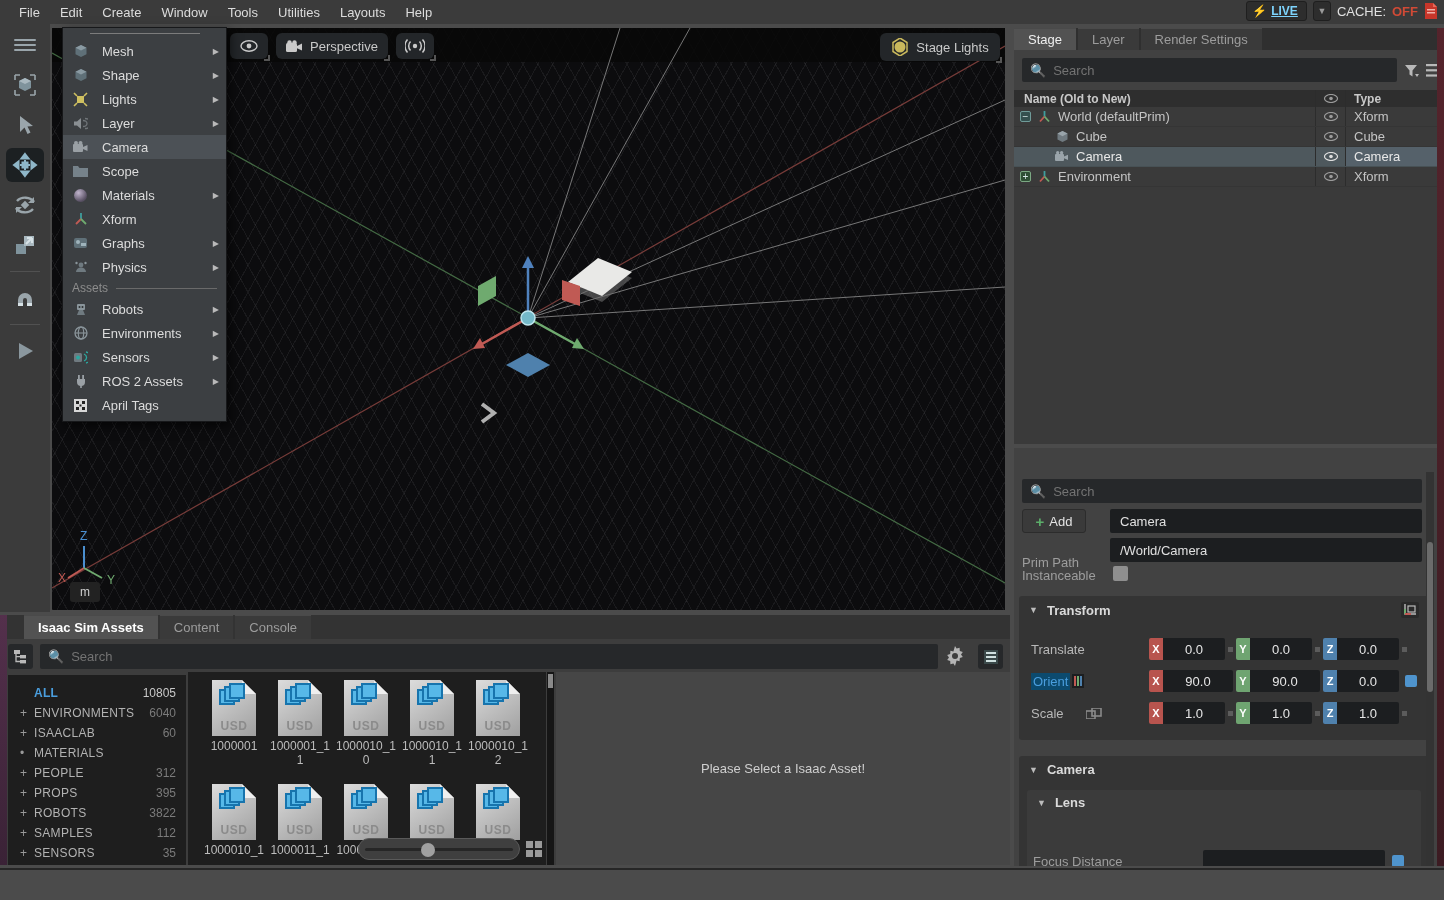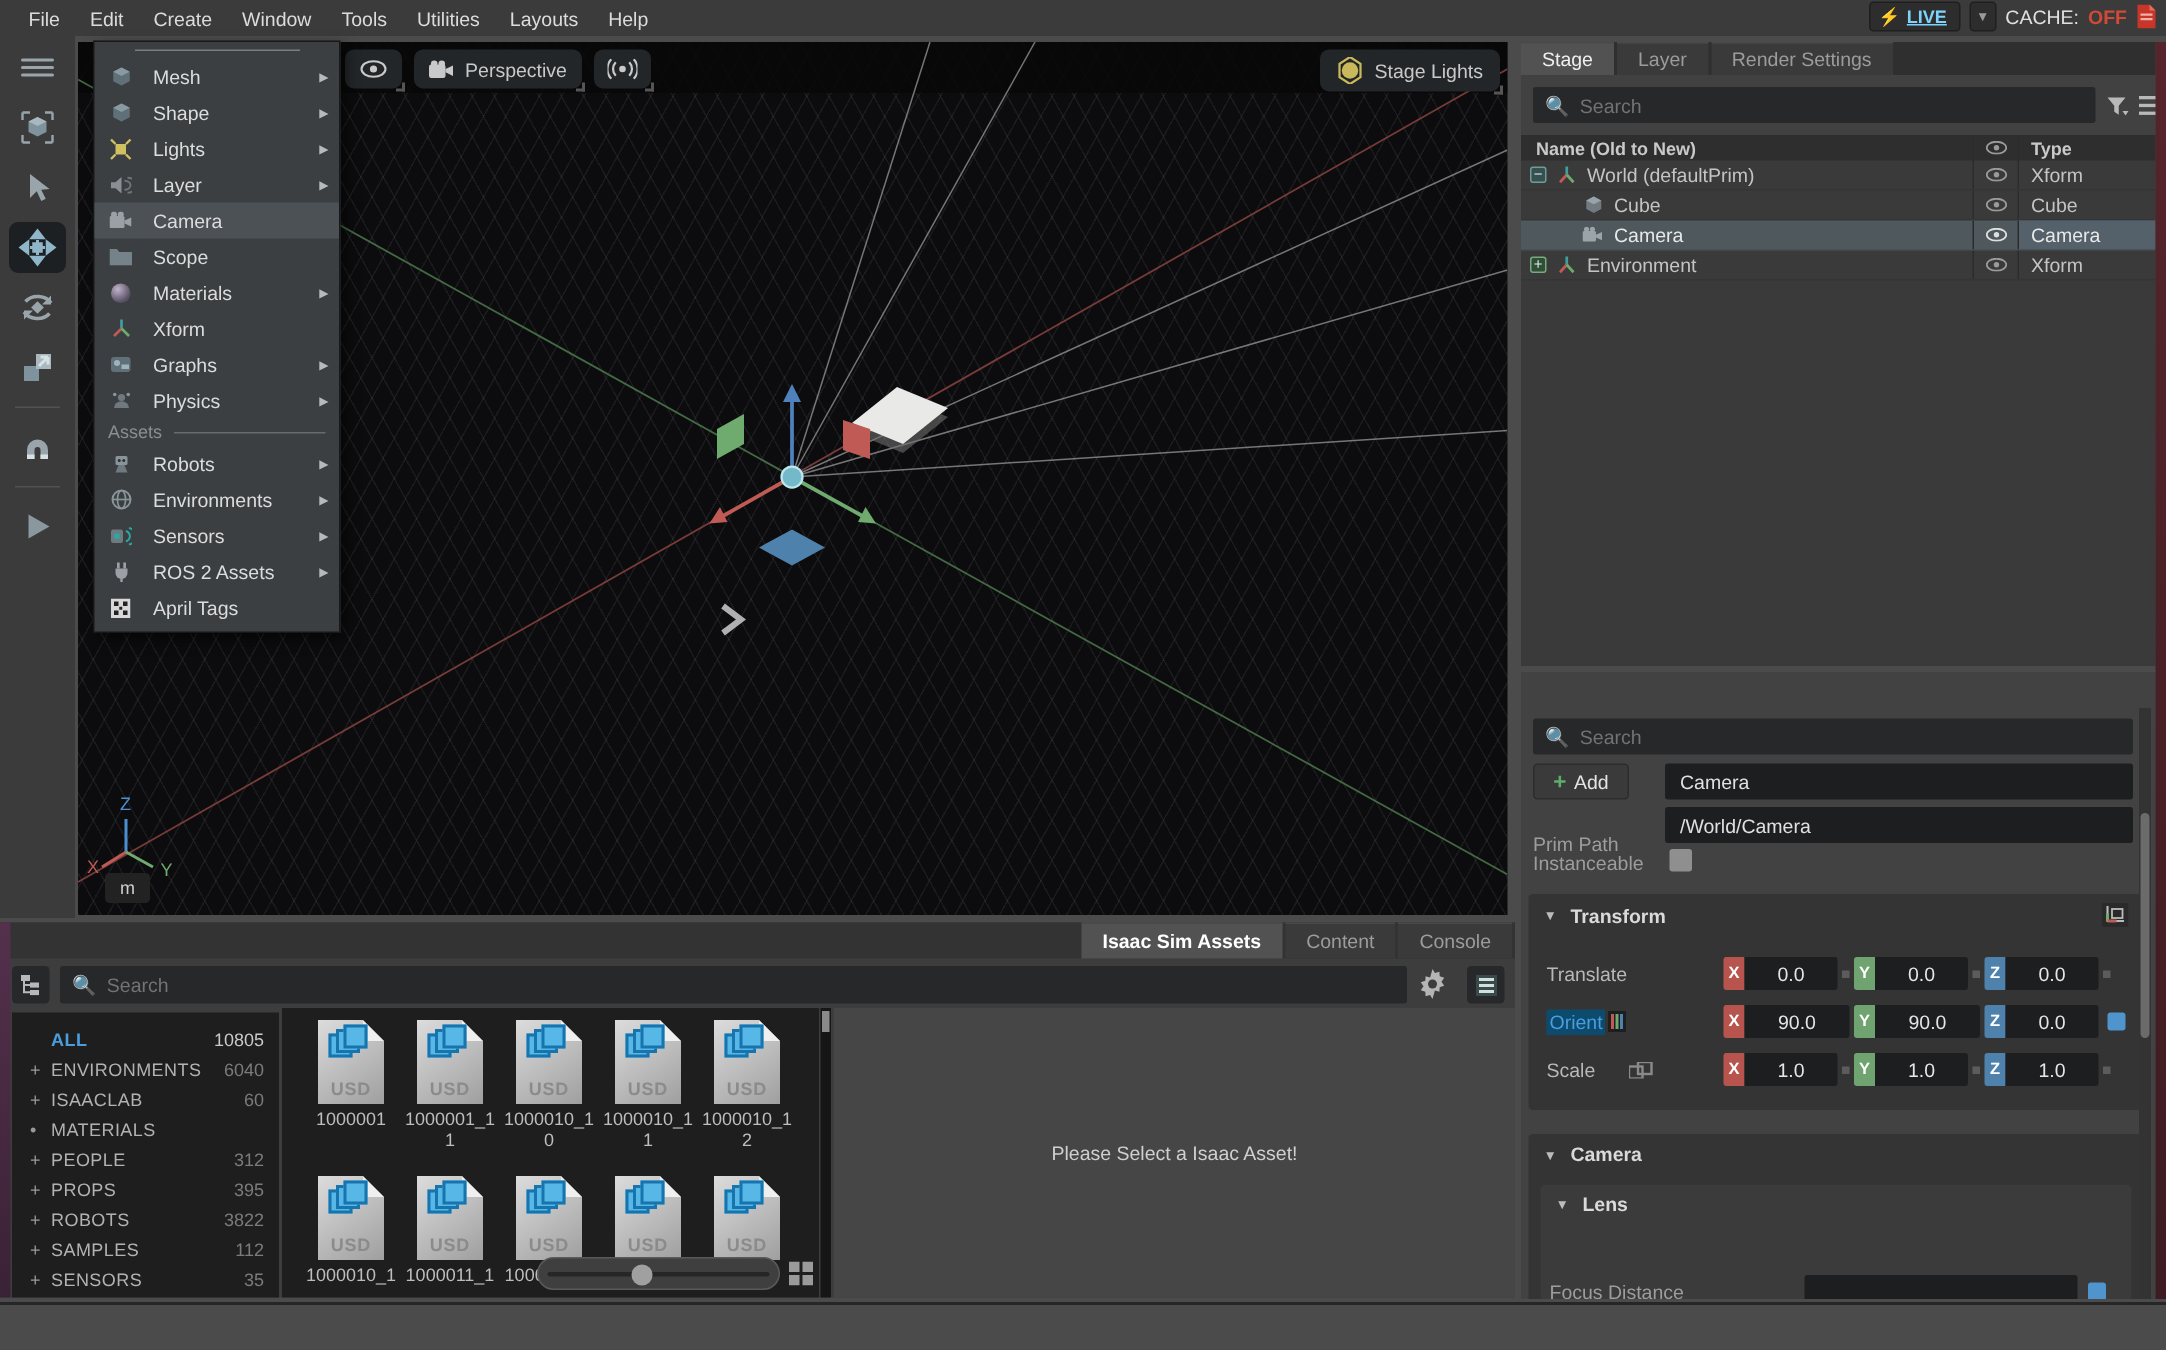--- a/index.html
+++ b/index.html
@@ -703,21 +703,21 @@
       </div>
     </div>
   </div>
 
   <div class="abs" style="left:412px; top:24px; width:8px; height:394px; background:#333;">
     <div style="position:absolute; left:1px; top:70px; width:6px; height:150px; background:#6b6b6b; border-radius:3px;"></div>
   </div>
 </div>
 
 <div id="bottom-panel" class="abs">
-  <div class="tabbar" style="top:0; height:24px; padding-left:8px; background:#333;justify-content:flex-end;">
+  <div class="tabbar" style="top:0; height:24px; padding-left:24px; background:#333;">
     <div class="tab active" style="color:#fff; font-weight:bold;">Isaac Sim Assets</div>
     <div class="tab">Content</div>
     <div class="tab">Console</div>
   </div>
 
   <div class="icon-btn abs" style="left:8px; top:29px; width:25px; height:25px;">
     <svg width="15" height="15" viewBox="0 0 15 15">
         <rect x="1" y="1" width="6" height="4" fill="#b9b9b9"></rect>
         <rect x="7" y="6" width="6" height="3.4" fill="#b9b9b9"></rect>
         <rect x="7" y="11" width="6" height="3.4" fill="#b9b9b9"></rect>

